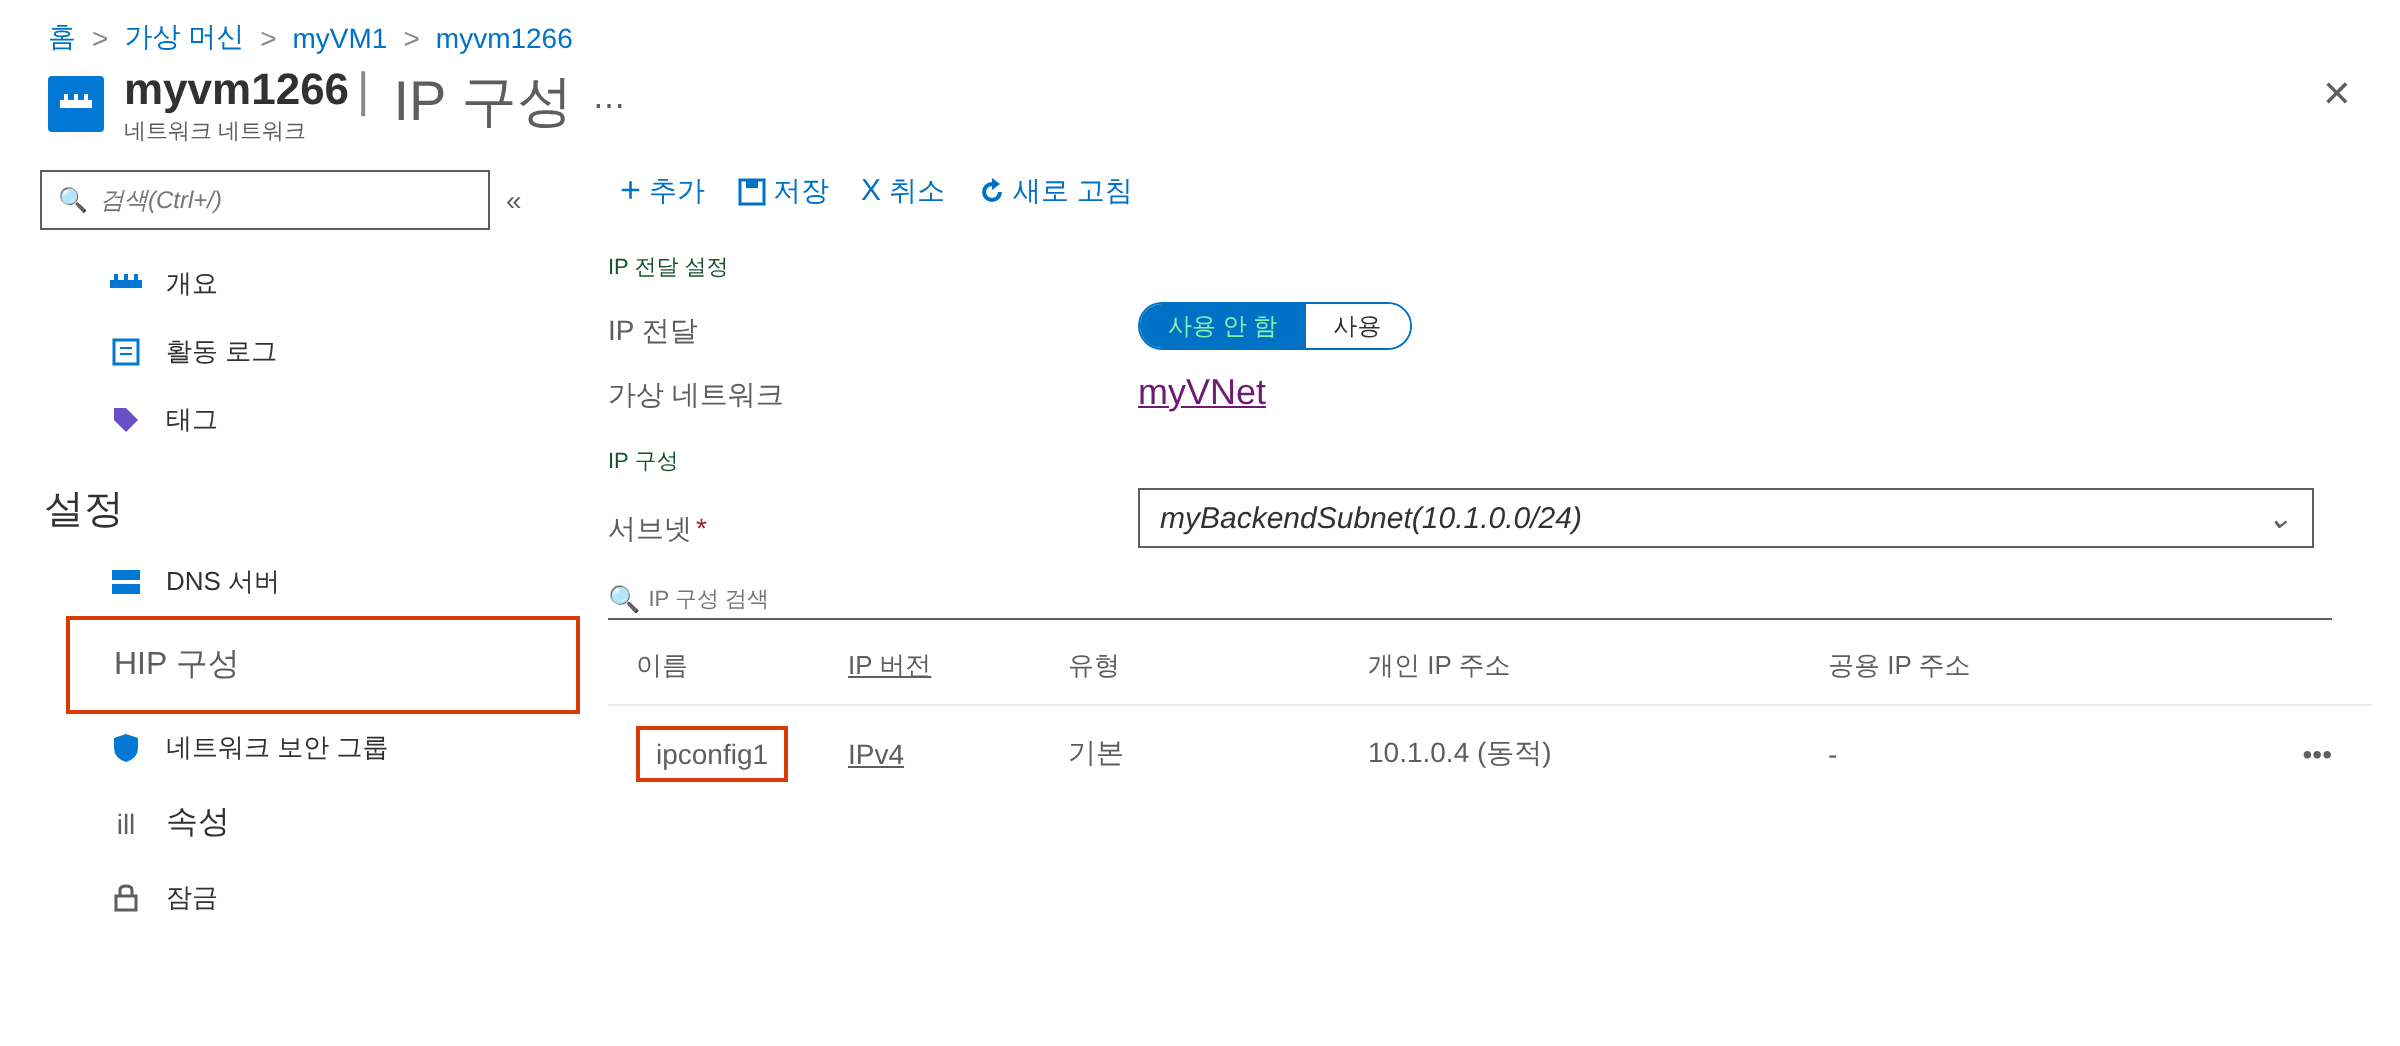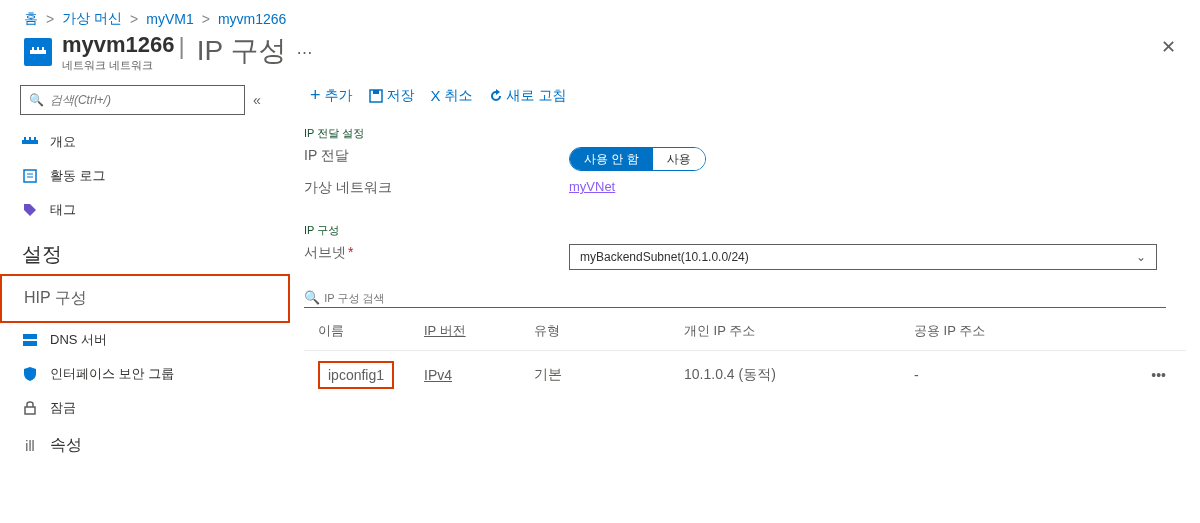--- a/index.html
+++ b/index.html
@@ -20,44 +20,44 @@
     .close-btn { position: absolute; right: 24px; top: 4px; font-size: 18px; color: #605e5c; cursor: pointer; }
     
     .content { display: flex; }
     .sidebar { width: 290px; flex-shrink: 0; padding: 8px 0; }
     .search-row { display: flex; align-items: center; padding: 4px 20px 10px 20px; gap: 8px; }
     .search-box { display: flex; align-items: center; border: 1px solid #605e5c; padding: 4px 8px; width: 225px; height: 30px; }
     .search-box input { border: none; outline: none; font-size: 12px; width: 100%; color: #605e5c; font-style: italic; }
     .search-icon { color: #605e5c; margin-right: 6px; font-size: 12px; }
     .collapse-icon { color: #605e5c; font-size: 14px; cursor: pointer; }
     
-    .nav-item { display: flex; align-items: center; padding: 8px 22px; cursor: pointer; gap: 12px; font-size: 13px; }
+    .nav-item { display: flex; align-items: center; padding: 8px 22px; cursor: pointer; gap: 12px; font-size: 13px; margin-left: 33px; }
     .nav-item.active { background: #edebe9; }
     .nav-item .icon { width: 16px; display: inline-flex; justify-content: center; }
     .nav-section { padding: 14px 22px 6px; font-size: 20px; color: #323130; }
     .highlight-box { border: 2px solid #d83b01; }
     
     .main { flex: 1; padding: 8px 24px 24px 4px; }
     .toolbar { display: flex; align-items: center; gap: 4px; padding: 4px 0 14px 10px; font-size: 14px; color: #0072c6; }
     .toolbar .tb-btn { display: flex; align-items: center; gap: 4px; cursor: pointer; padding: 0 6px; }
     .toolbar .plus { font-size: 18px; }
     
     .section-title { font-size: 11px; color: #14532d; margin: 6px 0 6px 10px; font-weight: 400; }
-    .field-row { display: flex; align-items: flex-start; margin: 4px 0 4px 10px; min-height: 28px; }
+    .field-row { display: flex; align-items: flex-end; margin: 4px 0 4px 10px; min-height: 28px; }
     .field-label { width: 265px; font-size: 14px; color: #605e5c; }
     .field-label .req { color: #a4262c; margin-left: 2px; }
     
     .toggle { display: flex; border: 1px solid #0072c6; border-radius: 12px; overflow: hidden; height: 24px; align-items: stretch; }
     .toggle span { padding: 2px 14px; font-size: 12px; display: flex; align-items: center; }
-    .toggle .on { background: #0072c6; color: #ffffff; }
+    .toggle .on { background: #0072c6; color: #86efac; }
     .toggle .off { background: #fff; color: #323130; }
     
-    .link { color: #8b5cf6; font-size: 13px; }
-    
-    .select-box { border: 1px solid #605e5c; padding: 5px 10px; width: 588px; display: flex; justify-content: space-between; align-items: center; font-size: 12px; }
+    .link { color: #701a75; font-size: 18px; }
+    
+    .select-box { border: 1px solid #605e5c; padding: 5px 10px; width: 588px; display: flex; justify-content: space-between; align-items: center; font-size: 15px; font-style: italic; }
     .select-box .chev { color: #605e5c; }
     
     .list-search { border-bottom: 1px solid #605e5c; margin: 16px 10px 4px 10px; display: flex; align-items: center; padding: 2px 0; }
     .list-search input { border: none; outline: none; font-size: 11px; color: #888; width: 100%; }
     .list-search .search-icon2 { color: #605e5c; margin-right: 4px; }
     
     .table { width: 100%; margin: 2px 0 0 10px; }
     .table-head, .table-row { display: flex; align-items: center; padding: 10px 0; }
     .table-head { color: #605e5c; font-size: 13px; border-bottom: 1px solid #edebe9; justify-content: flex-end; }
     .table-row { font-size: 14px; color: #605e5c; }
@@ -138,52 +138,52 @@
       <span class="icon">
           <svg width="14" height="14" viewBox="0 0 14 14">
             <path d="M1 1 L7 1 L13 7 L7 13 L1 7 Z" fill="#6b4fc7"></path>
           </svg>
         </span>
       <span>태그</span>
     </div>
 
     <div class="nav-section">설정</div>
 
-    <div class="nav-item highlight-box" style="padding:12px 22px;">
-      <span style="font-size:16px;color:#605e5c;">HIP 구성</span>
-    </div>
     <div class="nav-item">
       <span class="icon">
           <svg width="14" height="12" viewBox="0 0 14 12">
             <rect x="0" y="0" width="14" height="5" fill="#0078d4"></rect>
             <rect x="0" y="7" width="14" height="5" fill="#0078d4"></rect>
           </svg>
         </span>
       <span>DNS 서버</span>
     </div>
+    <div class="nav-item highlight-box" style="padding:12px 22px;">
+      <span style="font-size:16px;color:#605e5c;">HIP 구성</span>
+    </div>
     <div class="nav-item">
       <span class="icon">
           <svg width="12" height="14" viewBox="0 0 12 14">
             <path d="M6 0 L12 2 L12 7 Q12 12 6 14 Q0 12 0 7 L0 2 Z" fill="#0078d4"></path>
           </svg>
         </span>
-      <span>인터페이스 보안 그룹</span>
+      <span>네트워크 보안 그룹</span>
+    </div>
+    <div class="nav-item" style="padding:10px 22px;">
+      <span class="icon" style="font-size:14px;color:#605e5c;">ill</span>
+      <span style="font-size:16px;">속성</span>
     </div>
     <div class="nav-item">
       <span class="icon">
           <svg width="12" height="14" viewBox="0 0 12 14">
             <rect x="1" y="6" width="10" height="7" fill="none" stroke="#605e5c" stroke-width="1.5"></rect>
             <path d="M3 6 L3 3 Q3 1 6 1 Q9 1 9 3 L9 6" fill="none" stroke="#605e5c" stroke-width="1.5"></path>
           </svg>
         </span>
       <span>잠금</span>
-    </div>
-    <div class="nav-item" style="padding:10px 22px;">
-      <span class="icon" style="font-size:14px;color:#605e5c;">ill</span>
-      <span style="font-size:16px;">속성</span>
     </div>
   </aside>
 
   <main class="main">
     <div class="toolbar">
       <div class="tb-btn">
         <span class="plus">+</span>
         <span>추가</span>
       </div>
       <div class="tb-btn">

